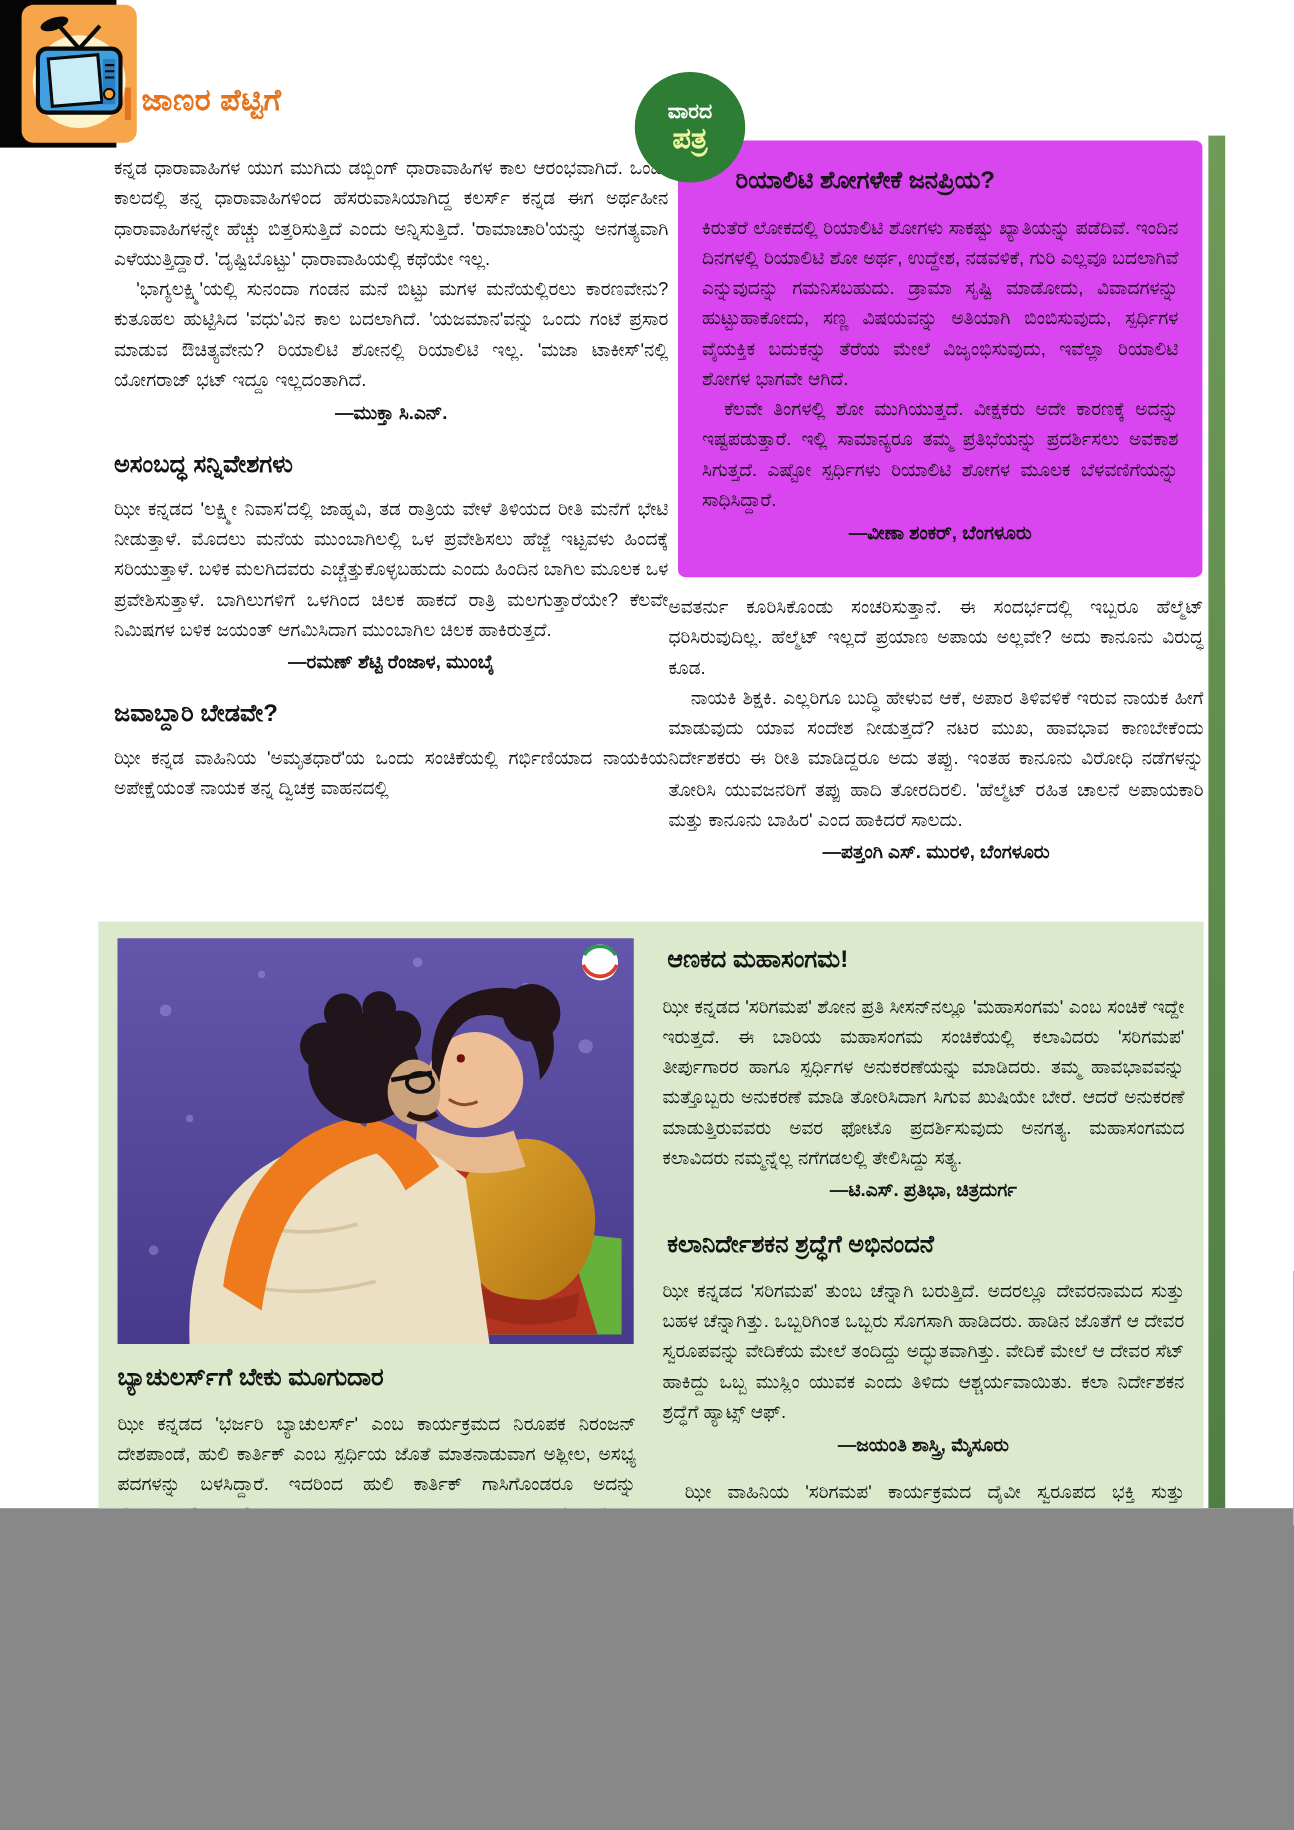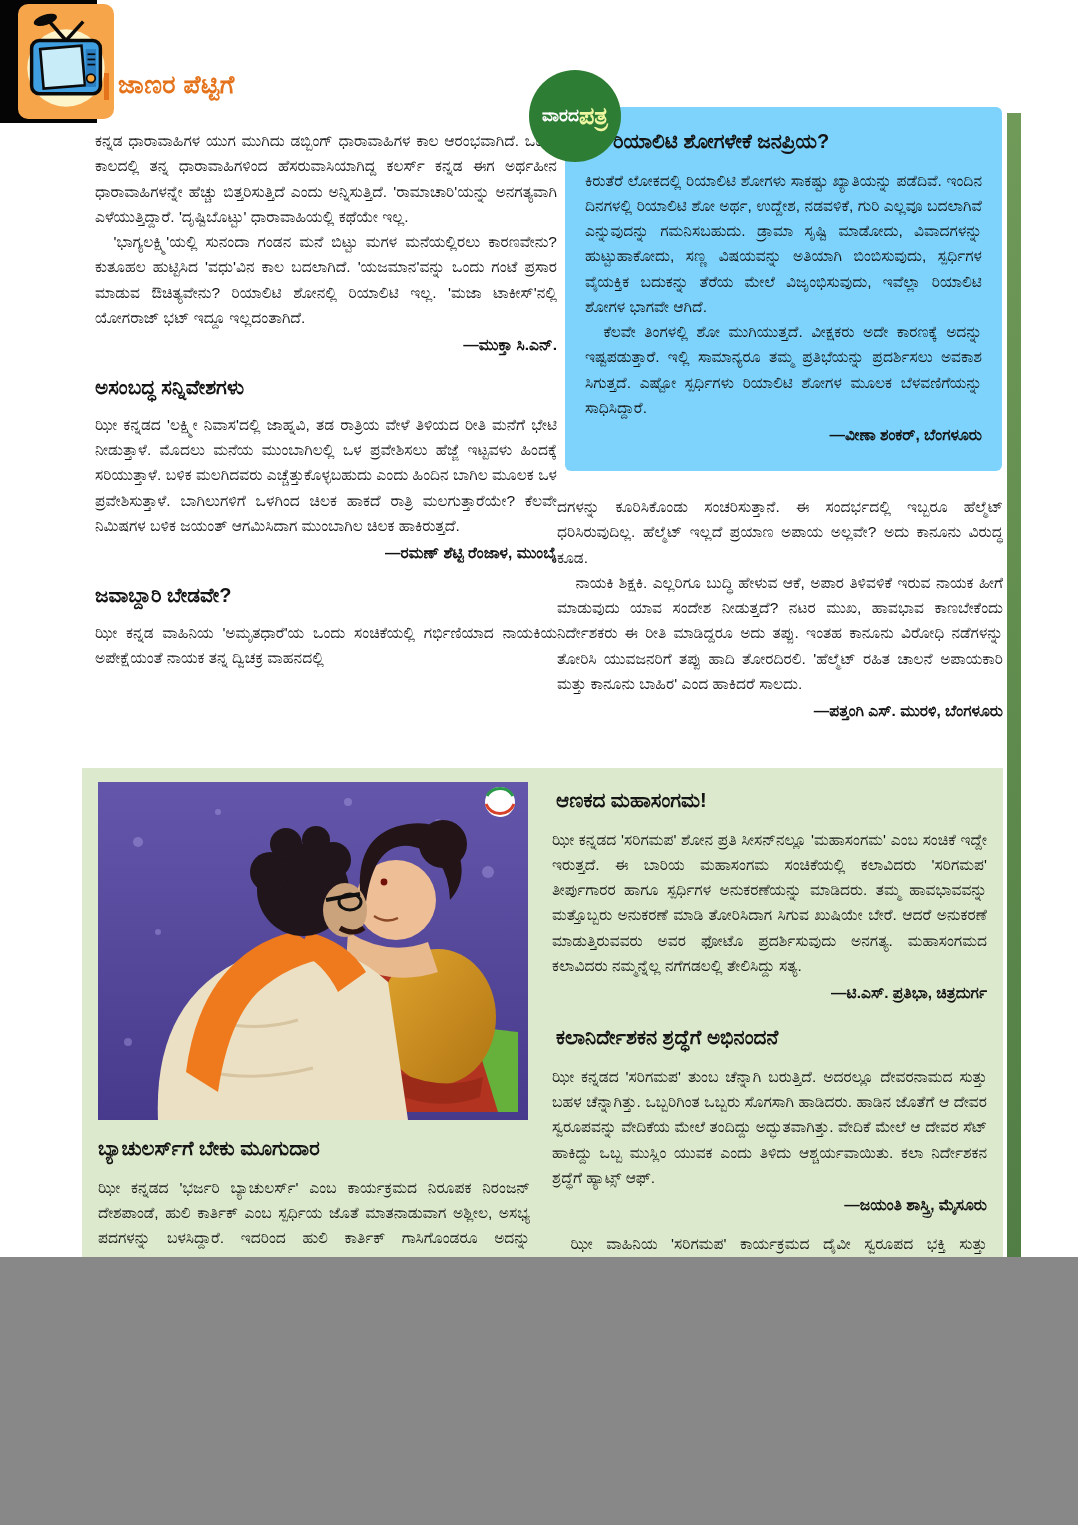--- a/index.html
+++ b/index.html
@@ -6,34 +6,34 @@
   .page{
     position:relative;width:1078px;height:1257px;background:#ffffff;
     margin:0 auto;overflow:hidden;
     font-family:"Liberation Sans", sans-serif;color:#111;
   }
   
   .corner-black{position:absolute;left:0;top:0;width:97px;height:123px;background:#050505;}
   .tv-tile{position:absolute;left:18px;top:4px;width:96px;height:115px;background:#f7a54b;border-radius:10px;display:flex;align-items:center;justify-content:center;}
   .masthead-tick{position:absolute;left:104px;top:73px;width:5px;height:27px;background:#e4731c;}
   .masthead{position:absolute;left:118px;top:70px;font-size:25px;font-weight:700;color:#e4731c;letter-spacing:.5px;}
-  .badge{position:absolute;left:529px;top:70px;width:92px;height:92px;border-radius:50%;background:#2e7d34;
-    display:flex;flex-direction:row;align-items:center;justify-content:center;z-index:3;}
+  .badge{position:absolute;left:529px;top:60px;width:92px;height:92px;border-radius:50%;background:#2e7d34;
+    display:flex;flex-direction:column;align-items:center;justify-content:center;z-index:3;}
   .badge .l1{color:#ffffff;font-size:17px;font-weight:700;line-height:1.15;}
   .badge .l2{color:#eef7a0;font-size:24px;font-weight:700;line-height:1.1;}
   
   .body-text{font-size:15.5px;line-height:1.63;text-align:justify;}
   .body-text p{margin:0;}
   p.indent{text-indent:1.2em;}
   h2.letter-h{font-size:20px;font-weight:700;color:#141414;margin:0 0 8px 0;}
-  .sig{font-weight:700;text-align:right;font-size:15.5px;margin:2px 0 14px 0;}
+  .sig{font-weight:700;text-align:center;font-size:15.5px;margin:2px 0 14px 0;}
   .left-col{position:absolute;left:95px;top:128px;width:462px;height:642px;overflow:hidden;}
   .left-col h2.letter-h{margin-top:10px;}
   .left-col h2.first{margin-top:0;}
-  .yellow-box{position:absolute;left:565px;top:107px;width:437px;height:364px;background:#7dd3fc;
+  .yellow-box{position:absolute;left:565px;top:117px;width:437px;height:364px;background:#d946ef;
     border-radius:6px;box-sizing:border-box;padding:16px 20px 12px 20px;overflow:hidden;z-index:2;}
   .yellow-box h2.letter-h{margin:2px 0 10px 28px;}
   .right-cont{position:absolute;left:557px;top:494px;width:446px;height:262px;overflow:hidden;}
   
   .green-box{position:absolute;left:82px;top:768px;width:921px;height:653px;background:#dde9cd;
     box-sizing:border-box;padding:14px 16px;display:flex;gap:22px;overflow:hidden;}
   .gb-left{width:432px;flex:0 0 432px;}
   .gb-right{flex:1;min-width:0;}
   .photo{width:430px;height:338px;display:block;background:#574a9e;}
   .gb-left h2.letter-h{margin:12px 0 10px 0;}
@@ -91,21 +91,21 @@
 
     <h2 class="letter-h">ಅಸಂಬದ್ಧ ಸನ್ನಿವೇಶಗಳು</h2>
     <p>ಝೀ ಕನ್ನಡದ 'ಲಕ್ಷ್ಮೀ ನಿವಾಸ'ದಲ್ಲಿ ಜಾಹ್ನವಿ, ತಡ ರಾತ್ರಿಯ ವೇಳೆ ತಿಳಿಯದ ರೀತಿ ಮನೆಗೆ ಭೇಟಿ ನೀಡುತ್ತಾಳೆ. ಮೊದಲು ಮನೆಯ ಮುಂಬಾಗಿಲಲ್ಲಿ ಒಳ ಪ್ರವೇಶಿಸಲು ಹೆಜ್ಜೆ ಇಟ್ಟವಳು ಹಿಂದಕ್ಕೆ ಸರಿಯುತ್ತಾಳೆ. ಬಳಿಕ ಮಲಗಿದವರು ಎಚ್ಚೆತ್ತುಕೊಳ್ಳಬಹುದು ಎಂದು ಹಿಂದಿನ ಬಾಗಿಲ ಮೂಲಕ ಒಳ ಪ್ರವೇಶಿಸುತ್ತಾಳೆ. ಬಾಗಿಲುಗಳಿಗೆ ಒಳಗಿಂದ ಚಿಲಕ ಹಾಕದೆ ರಾತ್ರಿ ಮಲಗುತ್ತಾರೆಯೇ? ಕೆಲವೇ ನಿಮಿಷಗಳ ಬಳಿಕ ಜಯಂತ್ ಆಗಮಿಸಿದಾಗ ಮುಂಬಾಗಿಲ ಚಿಲಕ ಹಾಕಿರುತ್ತದೆ.</p>
     <div class="sig">—ರಮಣ್ ಶೆಟ್ಟಿ ರೆಂಜಾಳ, ಮುಂಬೈ</div>
 
     <h2 class="letter-h">ಜವಾಬ್ದಾರಿ ಬೇಡವೇ?</h2>
     <p>ಝೀ ಕನ್ನಡ ವಾಹಿನಿಯ 'ಅಮೃತಧಾರೆ'ಯ ಒಂದು ಸಂಚಿಕೆಯಲ್ಲಿ ಗರ್ಭಿಣಿಯಾದ ನಾಯಕಿಯ ಅಪೇಕ್ಷೆಯಂತೆ ನಾಯಕ ತನ್ನ ದ್ವಿಚಕ್ರ ವಾಹನದಲ್ಲಿ</p>
   </div>
 
   <div class="right-cont body-text">
-    <p>ದಗಳನ್ನು ಕೂರಿಸಿಕೊಂಡು ಸಂಚರಿಸುತ್ತಾನೆ. ಈ ಸಂದರ್ಭದಲ್ಲಿ ಇಬ್ಬರೂ ಹೆಲ್ಮೆಟ್ ಧರಿಸಿರುವುದಿಲ್ಲ. ಹೆಲ್ಮೆಟ್ ಇಲ್ಲದೆ ಪ್ರಯಾಣ ಅಪಾಯ ಅಲ್ಲವೇ? ಅದು ಕಾನೂನು ವಿರುದ್ಧ ಕೂಡ.</p>
+    <p>ಅವತರ್ನು ಕೂರಿಸಿಕೊಂಡು ಸಂಚರಿಸುತ್ತಾನೆ. ಈ ಸಂದರ್ಭದಲ್ಲಿ ಇಬ್ಬರೂ ಹೆಲ್ಮೆಟ್ ಧರಿಸಿರುವುದಿಲ್ಲ. ಹೆಲ್ಮೆಟ್ ಇಲ್ಲದೆ ಪ್ರಯಾಣ ಅಪಾಯ ಅಲ್ಲವೇ? ಅದು ಕಾನೂನು ವಿರುದ್ಧ ಕೂಡ.</p>
     <p class="indent">ನಾಯಕಿ ಶಿಕ್ಷಕಿ. ಎಲ್ಲರಿಗೂ ಬುದ್ಧಿ ಹೇಳುವ ಆಕೆ, ಅಪಾರ ತಿಳಿವಳಿಕೆ ಇರುವ ನಾಯಕ ಹೀಗೆ ಮಾಡುವುದು ಯಾವ ಸಂದೇಶ ನೀಡುತ್ತದೆ? ನಟರ ಮುಖ, ಹಾವಭಾವ ಕಾಣಬೇಕೆಂದು ನಿರ್ದೇಶಕರು ಈ ರೀತಿ ಮಾಡಿದ್ದರೂ ಅದು ತಪ್ಪು. ಇಂತಹ ಕಾನೂನು ವಿರೋಧಿ ನಡೆಗಳನ್ನು ತೋರಿಸಿ ಯುವಜನರಿಗೆ ತಪ್ಪು ಹಾದಿ ತೋರದಿರಲಿ. 'ಹೆಲ್ಮೆಟ್ ರಹಿತ ಚಾಲನೆ ಅಪಾಯಕಾರಿ ಮತ್ತು ಕಾನೂನು ಬಾಹಿರ' ಎಂದ ಹಾಕಿದರೆ ಸಾಲದು.</p>
     <div class="sig">—ಪತ್ತಂಗಿ ಎಸ್. ಮುರಳಿ, ಬೆಂಗಳೂರು</div>
   </div>
 
   <div class="green-box">
     <div class="gb-left body-text">
       <svg class="photo" viewBox="0 0 430 338" role="img">
         <defs>
           <linearGradient id="pbg" x1="0" y1="0" x2="0" y2="1">
             <stop offset="0" stop-color="#6457ab"></stop>

